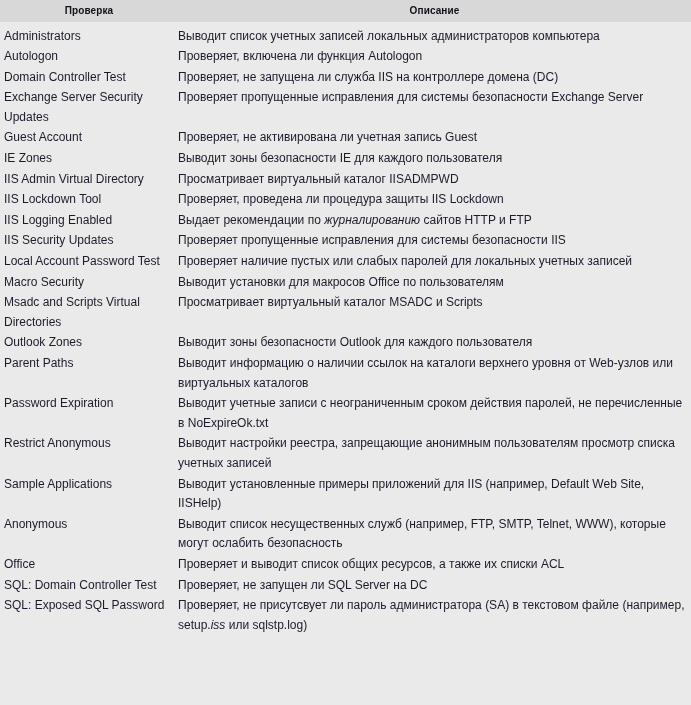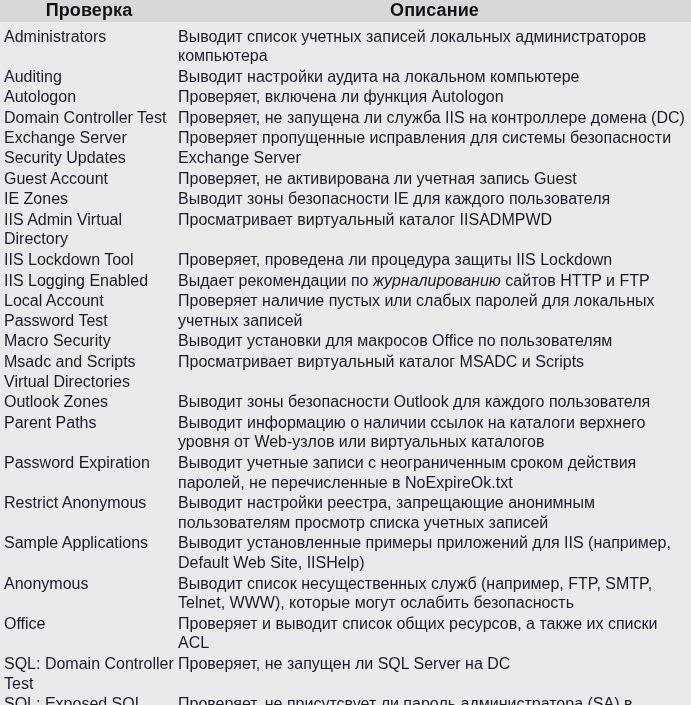--- a/index.html
+++ b/index.html
@@ -18,33 +18,33 @@
   .checks-table {
     width: 691px;
     border-collapse: collapse;
     table-layout: fixed;
   }
   .checks-table col.col-check { width: 178px; }
   .checks-table col.col-desc  { width: 513px; }
 
   .checks-table thead th {
     background: #d8d8d8;
-    font-size: 18px;
+    font-size: 10px;
     font-weight: bold;
     color: #101018;
     text-align: center;
     padding: 4px 0 5px 0;
     line-height: 13px;
     letter-spacing: 0.1px;
   }
   .checks-table thead th.th-check { padding-left: 0; }
   .checks-table thead th.th-desc  { padding-left: 0; }
 
   .checks-table tbody td {
-    font-size: 16px;
+    font-size: 12px;
     line-height: 19.6px;
     vertical-align: top;
     padding: 0.5px 0 0.5px 0;
     color: #1b1b2b;
     background: transparent;
   }
   .checks-table tbody td.cell-check {
     padding-left: 4px;
     padding-right: 4px;
     white-space: normal;
@@ -78,24 +78,20 @@
         <th class="th-check">Проверка</th>
         <th class="th-desc">Описание</th>
       </tr>
     </thead>
     <tbody id="checks-body">
         <tr>
           <td class="cell-check">Administrators</td>
           <td class="cell-desc">Выводит список учетных записей локальных администраторов компьютера</td>
         </tr>
         <tr>
-          <td class="cell-check">Auditing</td>
-          <td class="cell-desc">Выводит настройки аудита на локальном компьютере</td>
-        </tr>
-        <tr>
           <td class="cell-check">Autologon</td>
           <td class="cell-desc">Проверяет, включена ли функция Autologon</td>
         </tr>
         <tr>
           <td class="cell-check">Domain Controller Test</td>
           <td class="cell-desc">Проверяет, не запущена ли служба IIS на контроллере домена (DC)</td>
         </tr>
         <tr>
           <td class="cell-check">Exchange Server Security Updates</td>
           <td class="cell-desc">Проверяет пропущенные исправления для системы безопасности Exchange Server</td>
@@ -112,20 +108,24 @@
           <td class="cell-check">IIS Admin Virtual Directory</td>
           <td class="cell-desc">Просматривает виртуальный каталог IISADMPWD</td>
         </tr>
         <tr>
           <td class="cell-check">IIS Lockdown Tool</td>
           <td class="cell-desc">Проверяет, проведена ли процедура защиты IIS Lockdown</td>
         </tr>
         <tr>
           <td class="cell-check">IIS Logging Enabled</td>
           <td class="cell-desc"><span>Выдает рекомендации по </span><i class="em">журналированию</i><span> сайтов HTTP и FTP</span></td>
+        </tr>
+        <tr>
+          <td class="cell-check">IIS Security Updates</td>
+          <td class="cell-desc">Проверяет пропущенные исправления для системы безопасности IIS</td>
         </tr>
         <tr>
           <td class="cell-check">Local Account Password Test</td>
           <td class="cell-desc">Проверяет наличие пустых или слабых паролей для локальных учетных записей</td>
         </tr>
         <tr>
           <td class="cell-check">Macro Security</td>
           <td class="cell-desc">Выводит установки для макросов Office по пользователям</td>
         </tr>
         <tr>

